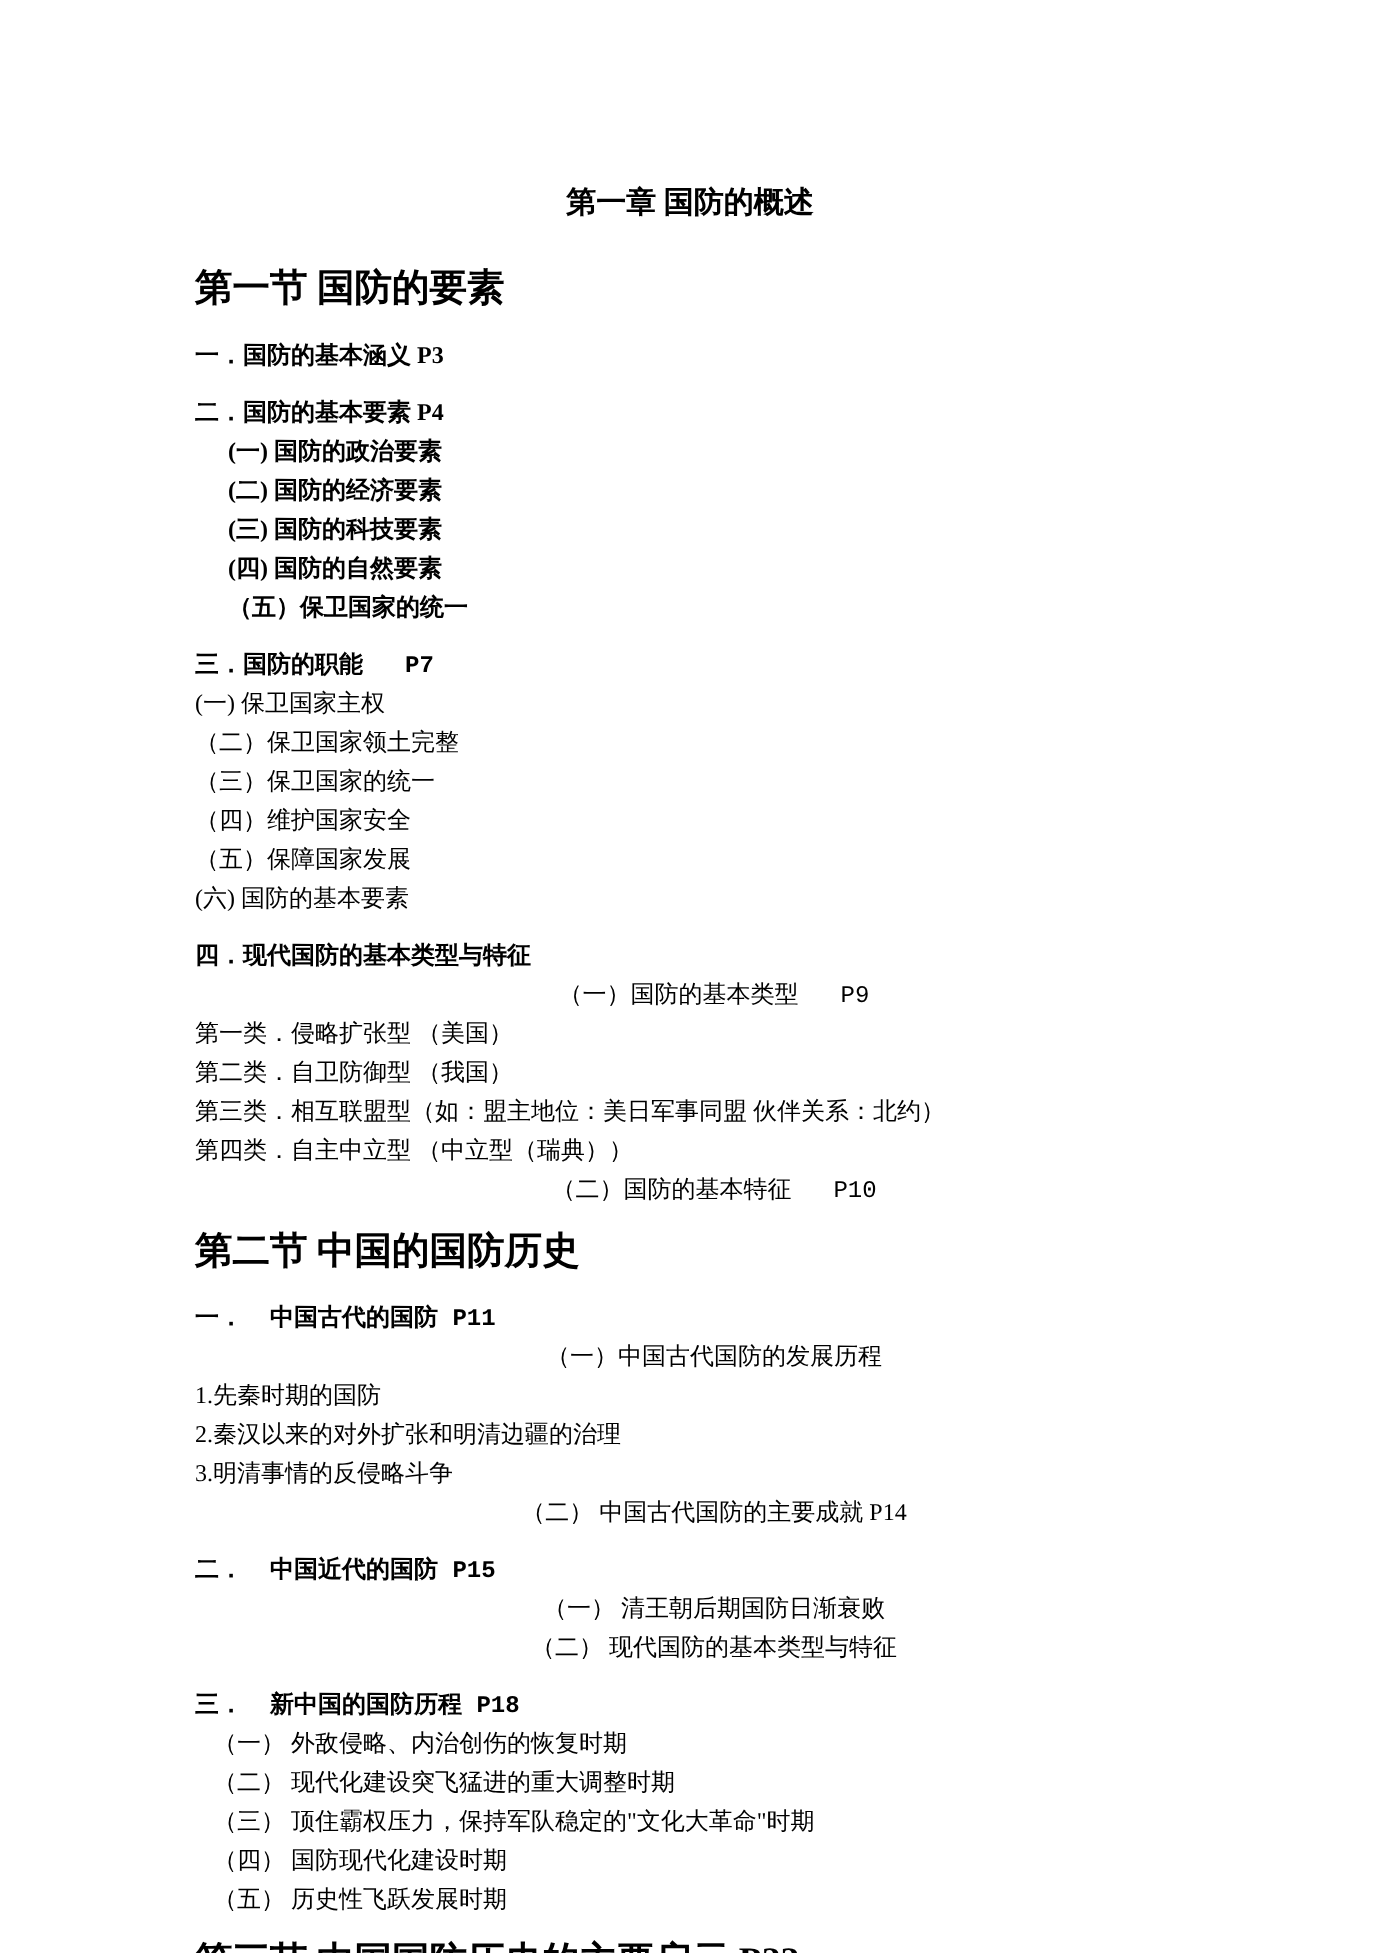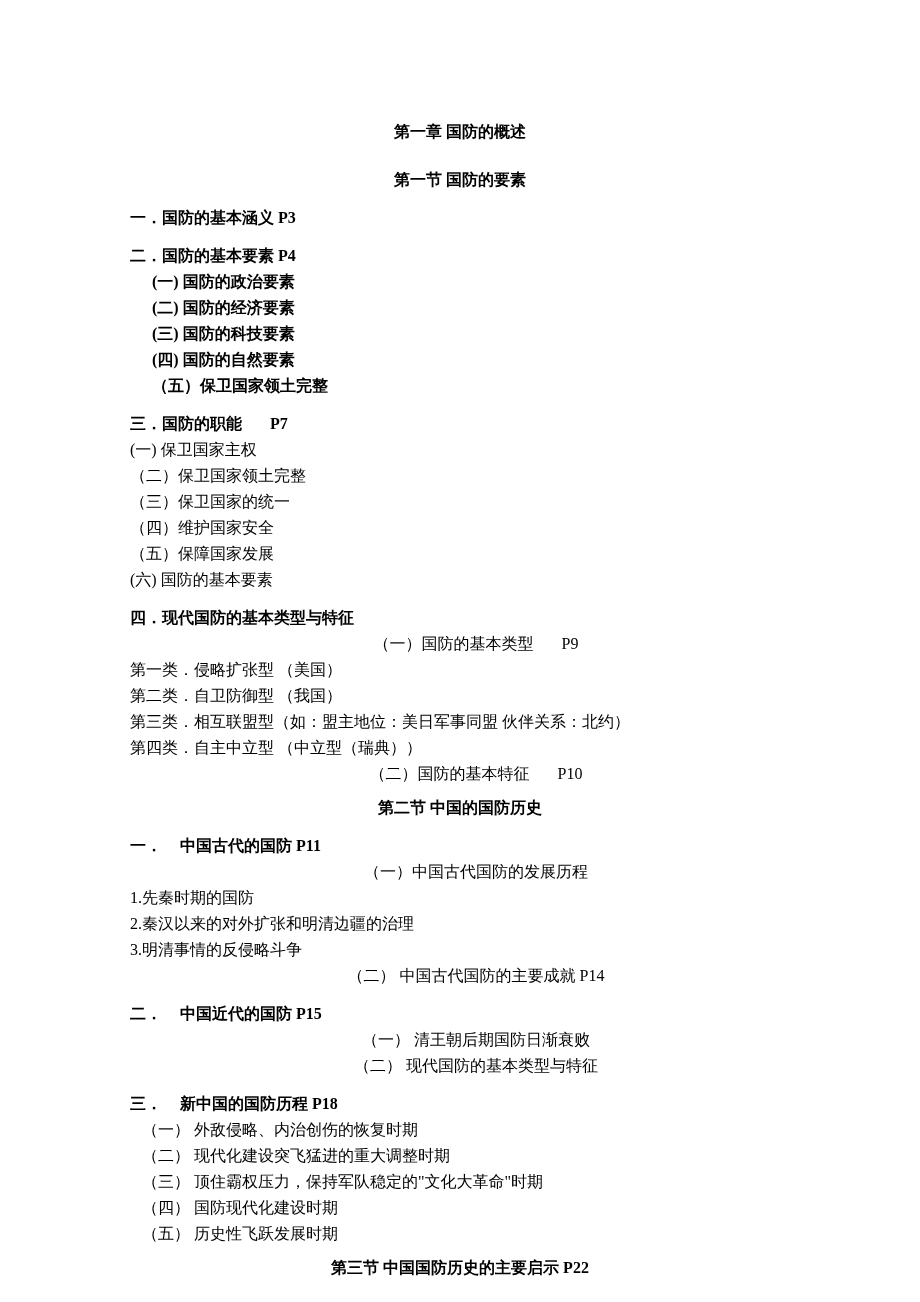--- a/index.html
+++ b/index.html
@@ -11,27 +11,27 @@
       font-family: "SimSun", "宋体", serif;
       background: #ffffff;
       width: 920px;
       padding: 120px 130px 60px 130px;
       font-size: 16px;
       line-height: 1.5;
       color: #000;
     }
     .chapter-title {
       text-align: center;
-      font-size: 16px;
+      font-size: 20px;
       font-weight: bold;
       margin-bottom: 24px;
     }
     .section-title {
-      text-align: center;
-      font-size: 16px;
+      text-align: left;
+      font-size: 25px;
       font-weight: bold;
       margin-bottom: 12px;
       margin-top: 10px;
     }
     .heading-1 {
       font-weight: bold;
       margin-top: 14px;
     }
     .sub-item {
       margin-left: 22px;
@@ -45,20 +45,21 @@
       margin-left: 32px;
       margin-top: 2px;
       text-align: center;
     }
     .sub-item-b {
       margin-left: 12px;
       margin-top: 2px;
     }
     .nb {
       white-space: nowrap;
+      font-family: Liberation Mono, monospace;
     }
     .wide-space {
       display: inline-block;
       width: 18px;
     }
     .medium-space {
       display: inline-block;
       width: 28px;
     }
   </style>
@@ -68,21 +69,21 @@
 <h1 class="chapter-title">第一章  国防的概述</h1>
 
 <h2 class="section-title">第一节  国防的要素</h2>
 
 <div class="heading-1">一．国防的基本涵义  P3</div>
 <div class="heading-1">二．国防的基本要素  P4</div>
 <div class="sub-item">(一) 国防的政治要素</div>
 <div class="sub-item">(二) 国防的经济要素</div>
 <div class="sub-item">(三) 国防的科技要素</div>
 <div class="sub-item">(四) 国防的自然要素</div>
-<div class="sub-item">（五）保卫国家领土完整</div>
+<div class="sub-item">（五）保卫国家的统一</div>
 
 <div class="heading-1 nb">
   <span>三．国防的职能</span><span class="medium-space"></span><span>P7</span>
 </div>
 <div class="sub-item-2">(一) 保卫国家主权</div>
 <div class="sub-item-2">（二）保卫国家领土完整</div>
 <div class="sub-item-2">（三）保卫国家的统一</div>
 <div class="sub-item-2">（四）维护国家安全</div>
 <div class="sub-item-2">（五）保障国家发展</div>
 <div class="sub-item-2">(六) 国防的基本要素</div>

